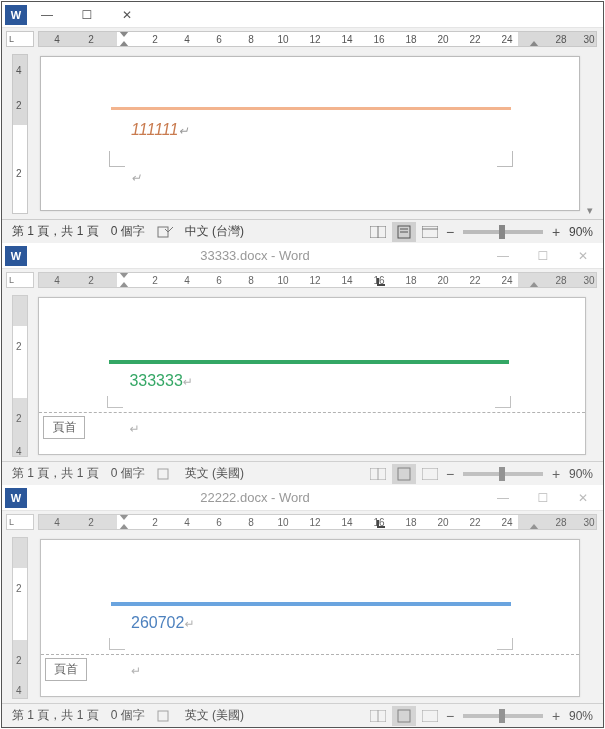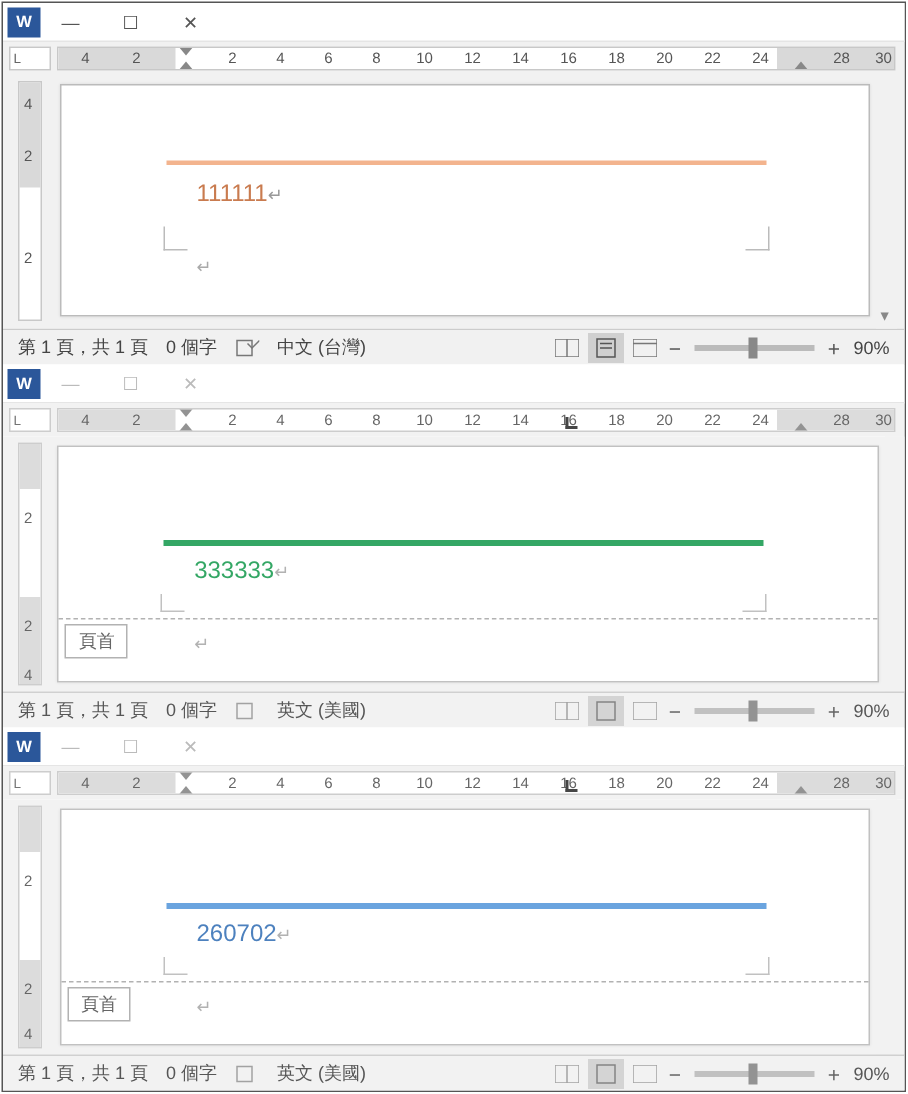--- a/index.html
+++ b/index.html
@@ -282,21 +282,21 @@
     </div>
     <div class="doc-area" style="height:169px;">
       <div class="vruler">
         <div class="vruler-box" style="height:160px;margin-top:4px;">
           <div class="vruler-shade" style="top:0;height:70px;"></div>
           <span class="vruler-num" style="top:15px">4</span>
           <span class="vruler-num" style="top:50px">2</span>
           <span class="vruler-num" style="top:118px">2</span>
         </div>
       </div>
-      <div class="page" style="width:540px;height:155px;">
+      <div class="page" style="width:540px;height:155px;font-style:italic;">
         <div class="hline" style="left:70px;top:50px;width:400px;background:#f3b48e;"></div>
         <div class="doctext" style="left:90px;top:64px;color:#c97b4f;">
           <span>111111</span><span style="color:#999;font-size:12px;">↵</span>
         </div>
         <div class="crop bl" style="left:68px;top:94px;"></div>
         <div class="crop br" style="left:456px;top:94px;"></div>
         <div class="pagebreak-mark" style="left:90px;top:114px;">↵</div>
       </div>
       <div class="scrollbar-v" style="margin-left:4px;">
         <span class="scroll-arrow" style="bottom:2px;left:3px;">▾</span>
@@ -337,20 +337,21 @@
           <div class="zoom-thumb"></div>
         </div>
       <div class="plus-minus">+</div>
       <div class="status-seg">90%</div>
     </div>
   </div>
 
   <div class="win inactive" style="height:242px;">
     <div class="titlebar">
       <div class="app-icon">W</div>
+      <div class="title-txt">33333.docx - Word</div>
       <div class="win-btns">
         <div class="win-btn">—</div>
         <div class="win-btn">☐</div>
         <div class="win-btn">✕</div>
       </div>
     </div>
     <div class="ruler-row">
       <div class="ruler-corner">L</div>
       <div class="hruler">
         <div class="hruler-shade" style="left:0;width:78px;"></div>
@@ -433,20 +434,21 @@
           <div class="zoom-thumb"></div>
         </div>
       <div class="plus-minus">+</div>
       <div class="status-seg">90%</div>
     </div>
   </div>
 
   <div class="win inactive" style="height:242px;">
     <div class="titlebar">
       <div class="app-icon">W</div>
+      <div class="title-txt">22222.docx - Word</div>
       <div class="win-btns">
         <div class="win-btn">—</div>
         <div class="win-btn">☐</div>
         <div class="win-btn">✕</div>
       </div>
     </div>
     <div class="ruler-row">
       <div class="ruler-corner">L</div>
       <div class="hruler">
         <div class="hruler-shade" style="left:0;width:78px;"></div>

